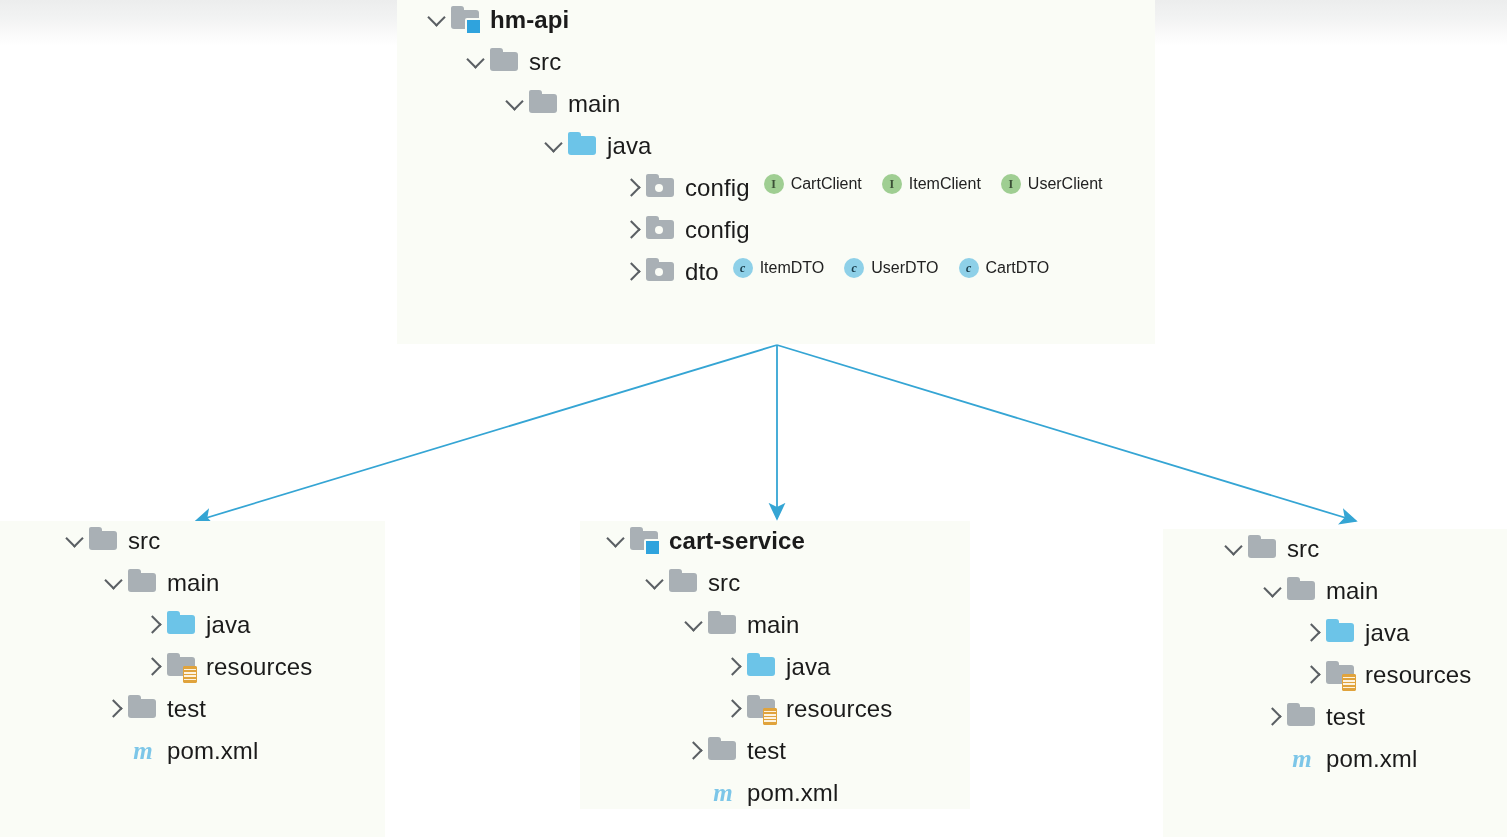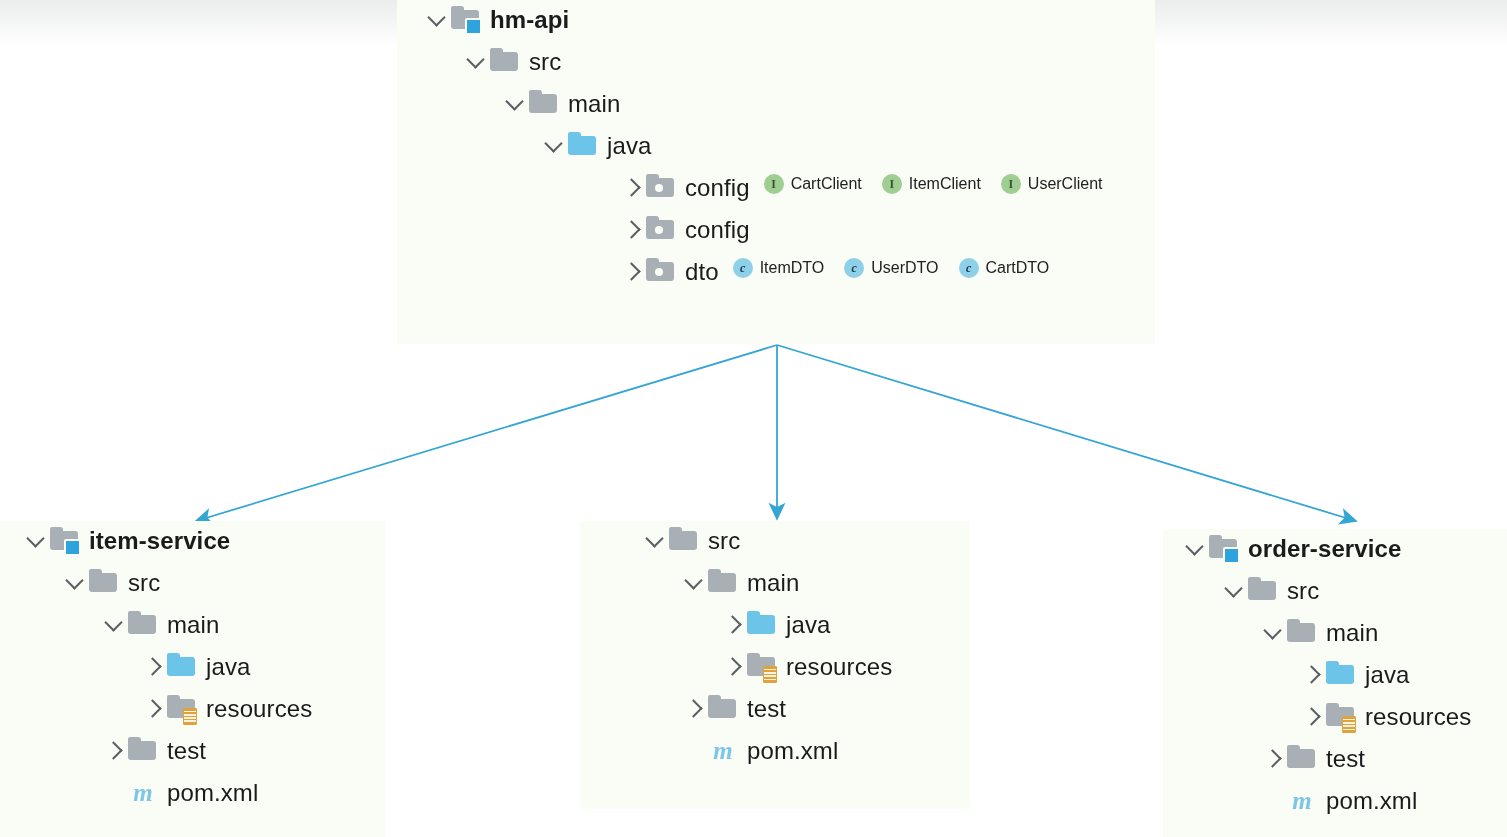--- a/index.html
+++ b/index.html
@@ -266,29 +266,20 @@
               <span class="ctext">CartDTO</span>
             </span>
           </span>
         </div>
       </div>
   </div>
 
   <div class="panel" id="panel-item">
     <div class="tree" id="tree-svc-0" style="padding-left: 24px; padding-top: 6px;">
         <div class="row">
-          <span class="indent" style="width: 0px;"></span>
-          <span class="chev down"></span>
-          <span class="ficon module">
-            <span class="tab"></span>
-            <span class="body"></span>
-          </span>
-          <span class="label bold">item-service</span>
-        </div>
-        <div class="row">
           <span class="indent" style="width: 39px;"></span>
           <span class="chev down"></span>
           <span class="ficon">
             <span class="tab"></span>
             <span class="body"></span>
           </span>
           <span class="label">src</span>
         </div>
         <div class="row">
           <span class="indent" style="width: 78px;"></span>
@@ -331,20 +322,29 @@
           <span class="chev none"></span>
           <span class="micon">m</span>
           <span class="label">pom.xml</span>
         </div>
       </div>
   </div>
 
   <div class="panel" id="panel-cart">
     <div class="tree" id="tree-svc-1" style="padding-left: 24px; padding-top: 6px;">
         <div class="row">
+          <span class="indent" style="width: 0px;"></span>
+          <span class="chev down"></span>
+          <span class="ficon module">
+            <span class="tab"></span>
+            <span class="body"></span>
+          </span>
+          <span class="label bold">cart-service</span>
+        </div>
+        <div class="row">
           <span class="indent" style="width: 39px;"></span>
           <span class="chev down"></span>
           <span class="ficon">
             <span class="tab"></span>
             <span class="body"></span>
           </span>
           <span class="label">src</span>
         </div>
         <div class="row">
           <span class="indent" style="width: 78px;"></span>
@@ -387,29 +387,20 @@
           <span class="chev none"></span>
           <span class="micon">m</span>
           <span class="label">pom.xml</span>
         </div>
       </div>
   </div>
 
   <div class="panel" id="panel-order">
     <div class="tree" id="tree-svc-2" style="padding-left: 20px; padding-top: 6px;">
         <div class="row">
-          <span class="indent" style="width: 0px;"></span>
-          <span class="chev down"></span>
-          <span class="ficon module">
-            <span class="tab"></span>
-            <span class="body"></span>
-          </span>
-          <span class="label bold">order-service</span>
-        </div>
-        <div class="row">
           <span class="indent" style="width: 39px;"></span>
           <span class="chev down"></span>
           <span class="ficon">
             <span class="tab"></span>
             <span class="body"></span>
           </span>
           <span class="label">src</span>
         </div>
         <div class="row">
           <span class="indent" style="width: 78px;"></span>

